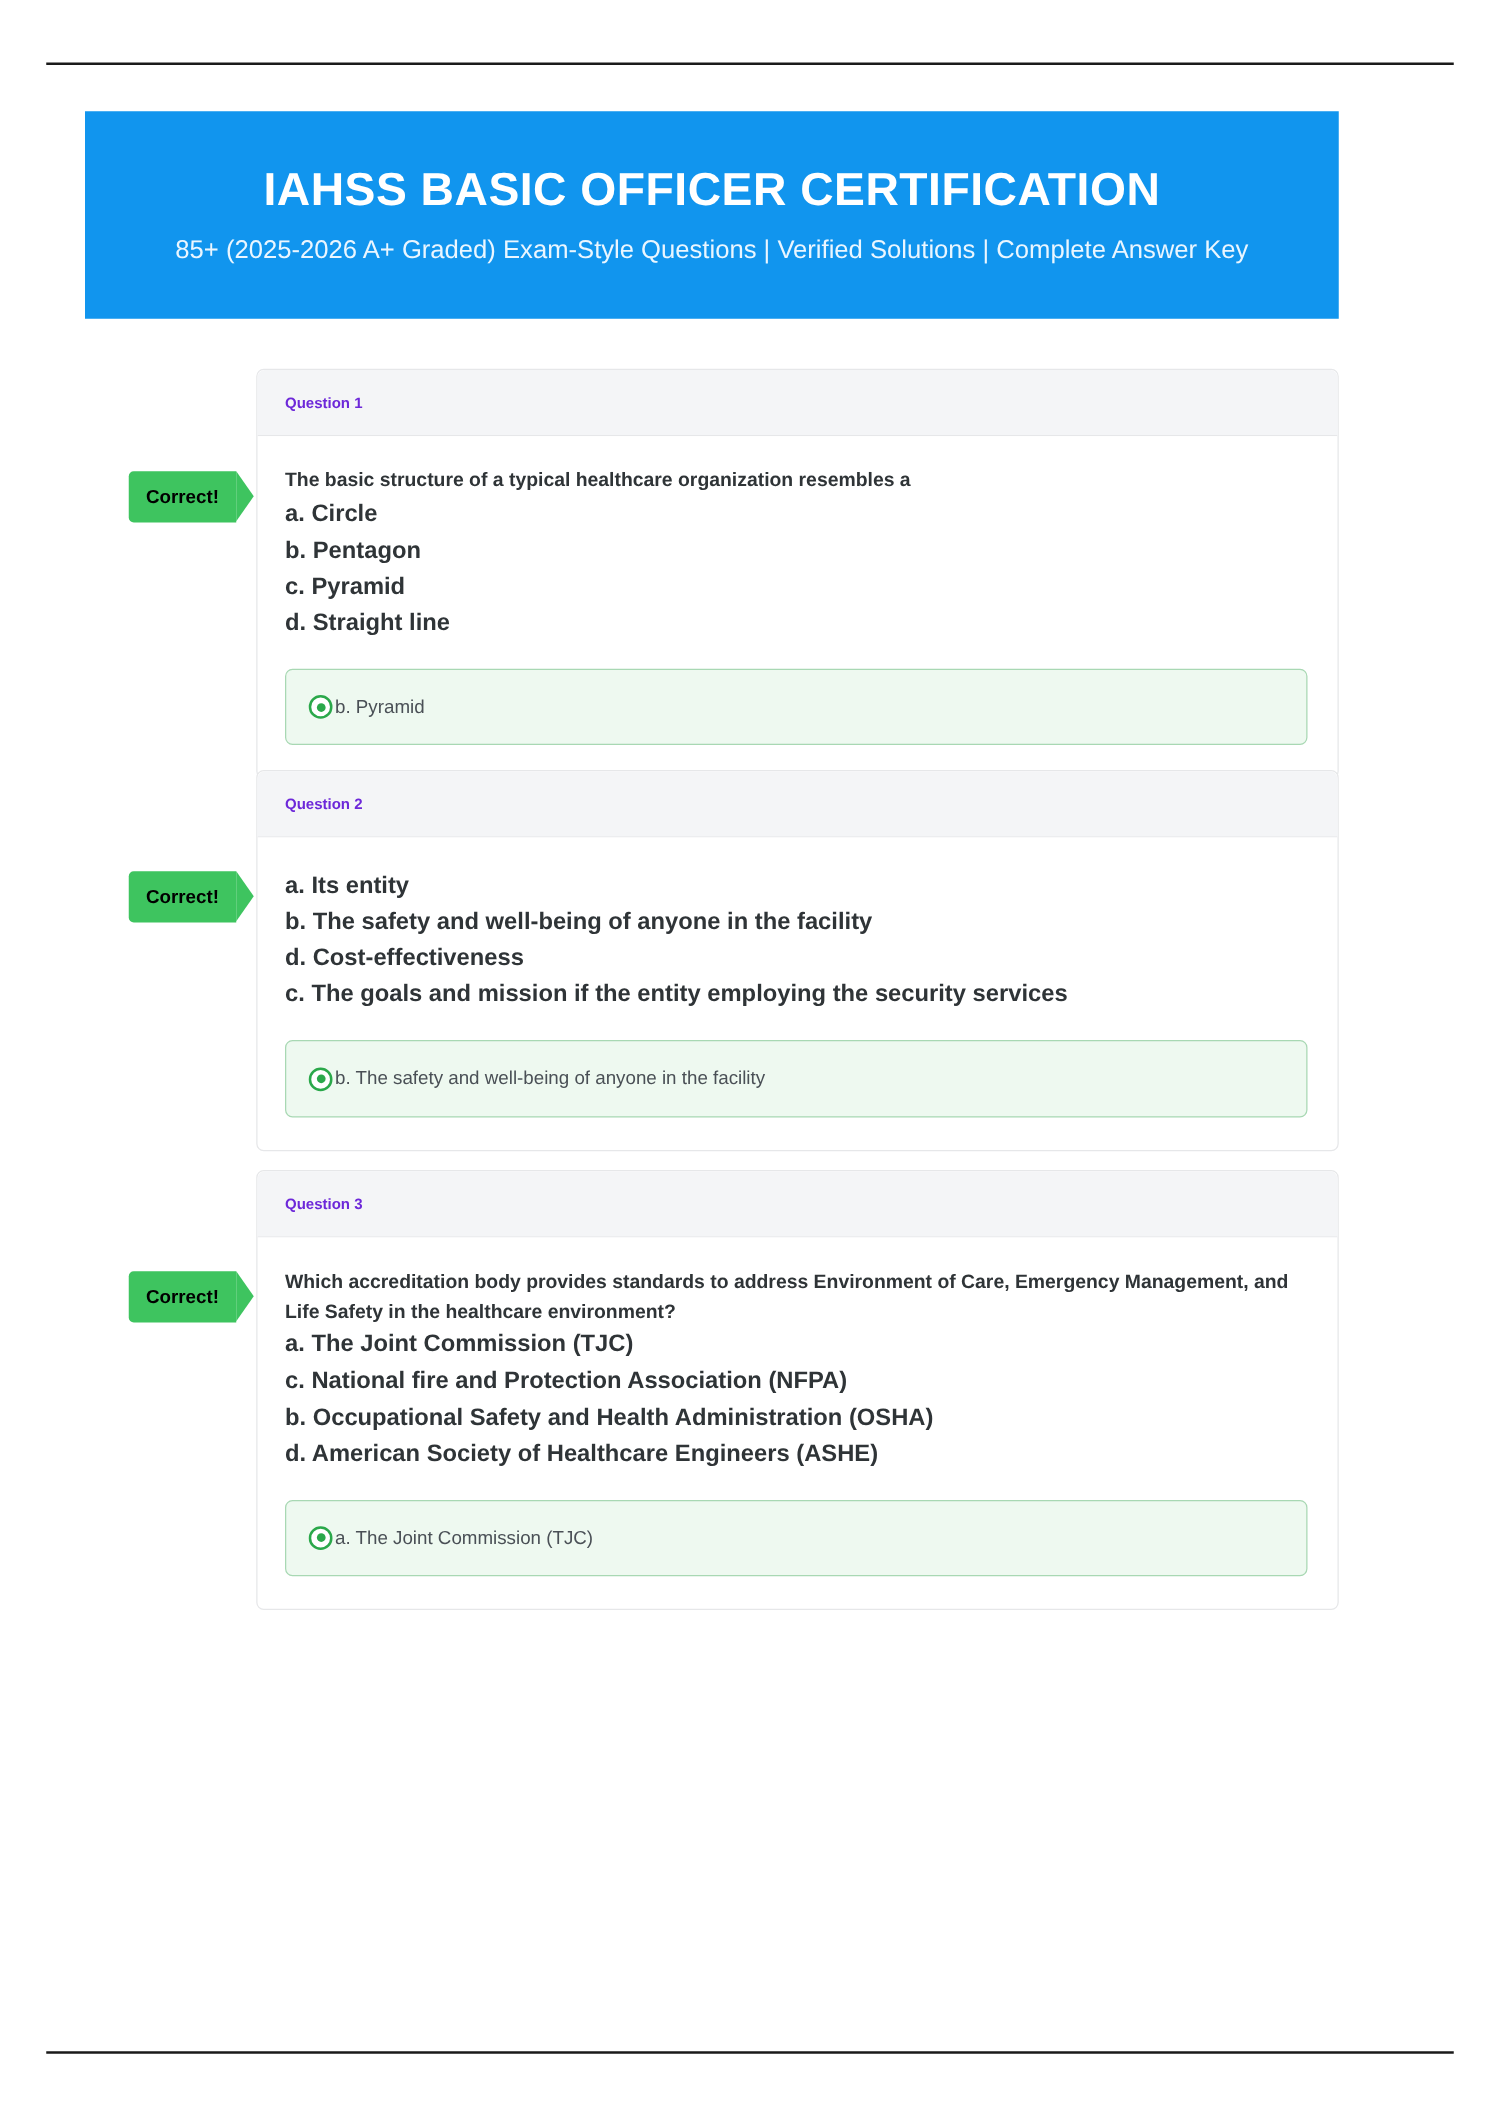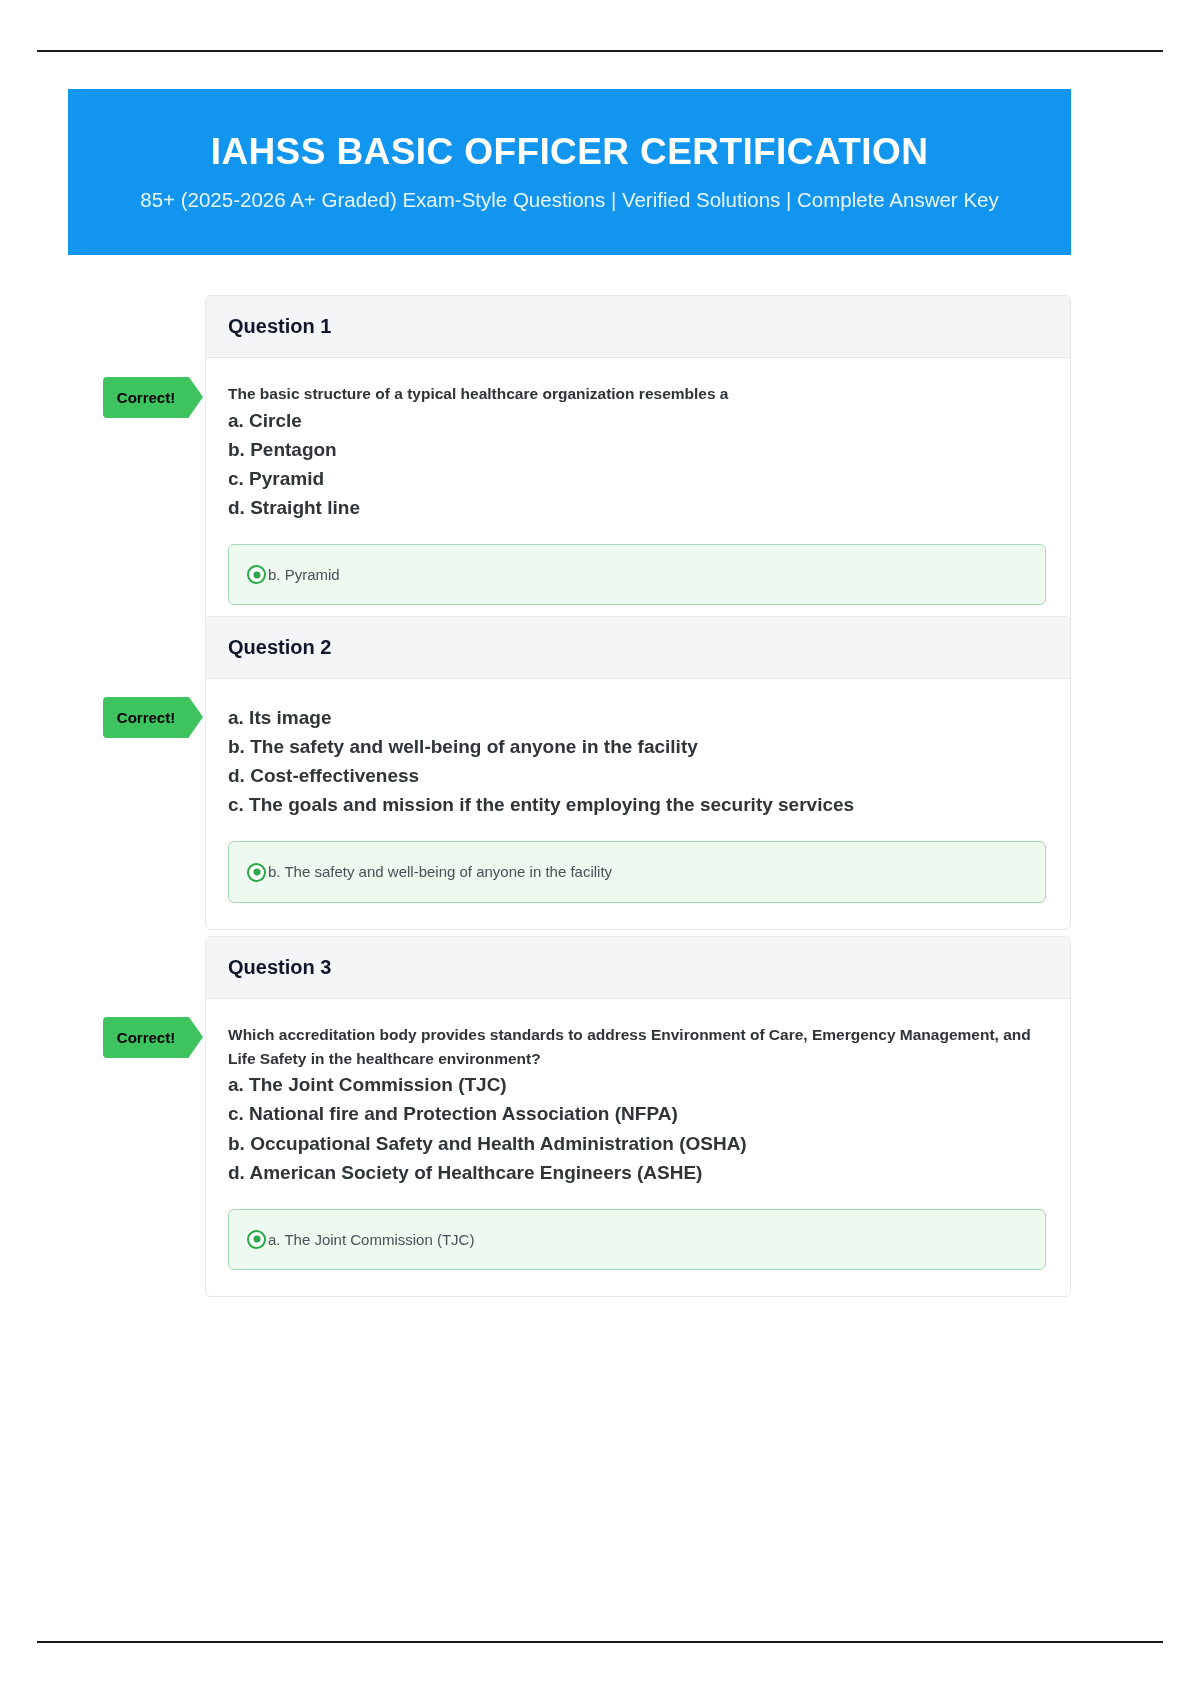--- a/index.html
+++ b/index.html
@@ -71,23 +71,23 @@
     background: #ffffff;
     border: 1px solid #e6e7e9;
     border-radius: 6px;
     box-sizing: border-box;
   }
   .qcard-header {
     background: #f4f5f7;
     border-bottom: 1px solid #e6e7e9;
     border-radius: 6px 6px 0 0;
     padding: 19px 0 19px 22px;
-    font-size: 20px;
-    font-weight: bold;
-    color: #0f172a;
+    font-size: 12px;
+    font-weight: bold;
+    color: #6d28d9;
   }
   .qcard-body {
     padding: 24px 24px 26px 22px;
   }
   .qtext {
     font-size: 15.5px;
     font-weight: bold;
     color: #2f3437;
     line-height: 1.53;
     margin: 0;
@@ -197,21 +197,21 @@
         <span class="answer-text">b. Pyramid</span>
       </div>
     </div>
   </div>
   <div class="badge" style="top:377px;">Correct!</div>
 
   <div class="qcard" style="top:616px;">
     <div class="qcard-header">Question 2</div>
     <div class="qcard-body">
       <ul class="qoptions">
-        <li>a. Its image</li>
+        <li>a. Its entity</li>
         <li>b. The safety and well-being of anyone in the facility</li>
         <li>d. Cost-effectiveness</li>
         <li>c. The goals and mission if the entity employing the security services</li>
       </ul>
       <div class="answer-box">
         <span class="radio-icon"></span>
         <span class="answer-text">b. The safety and well-being of anyone in the facility</span>
       </div>
     </div>
   </div>

